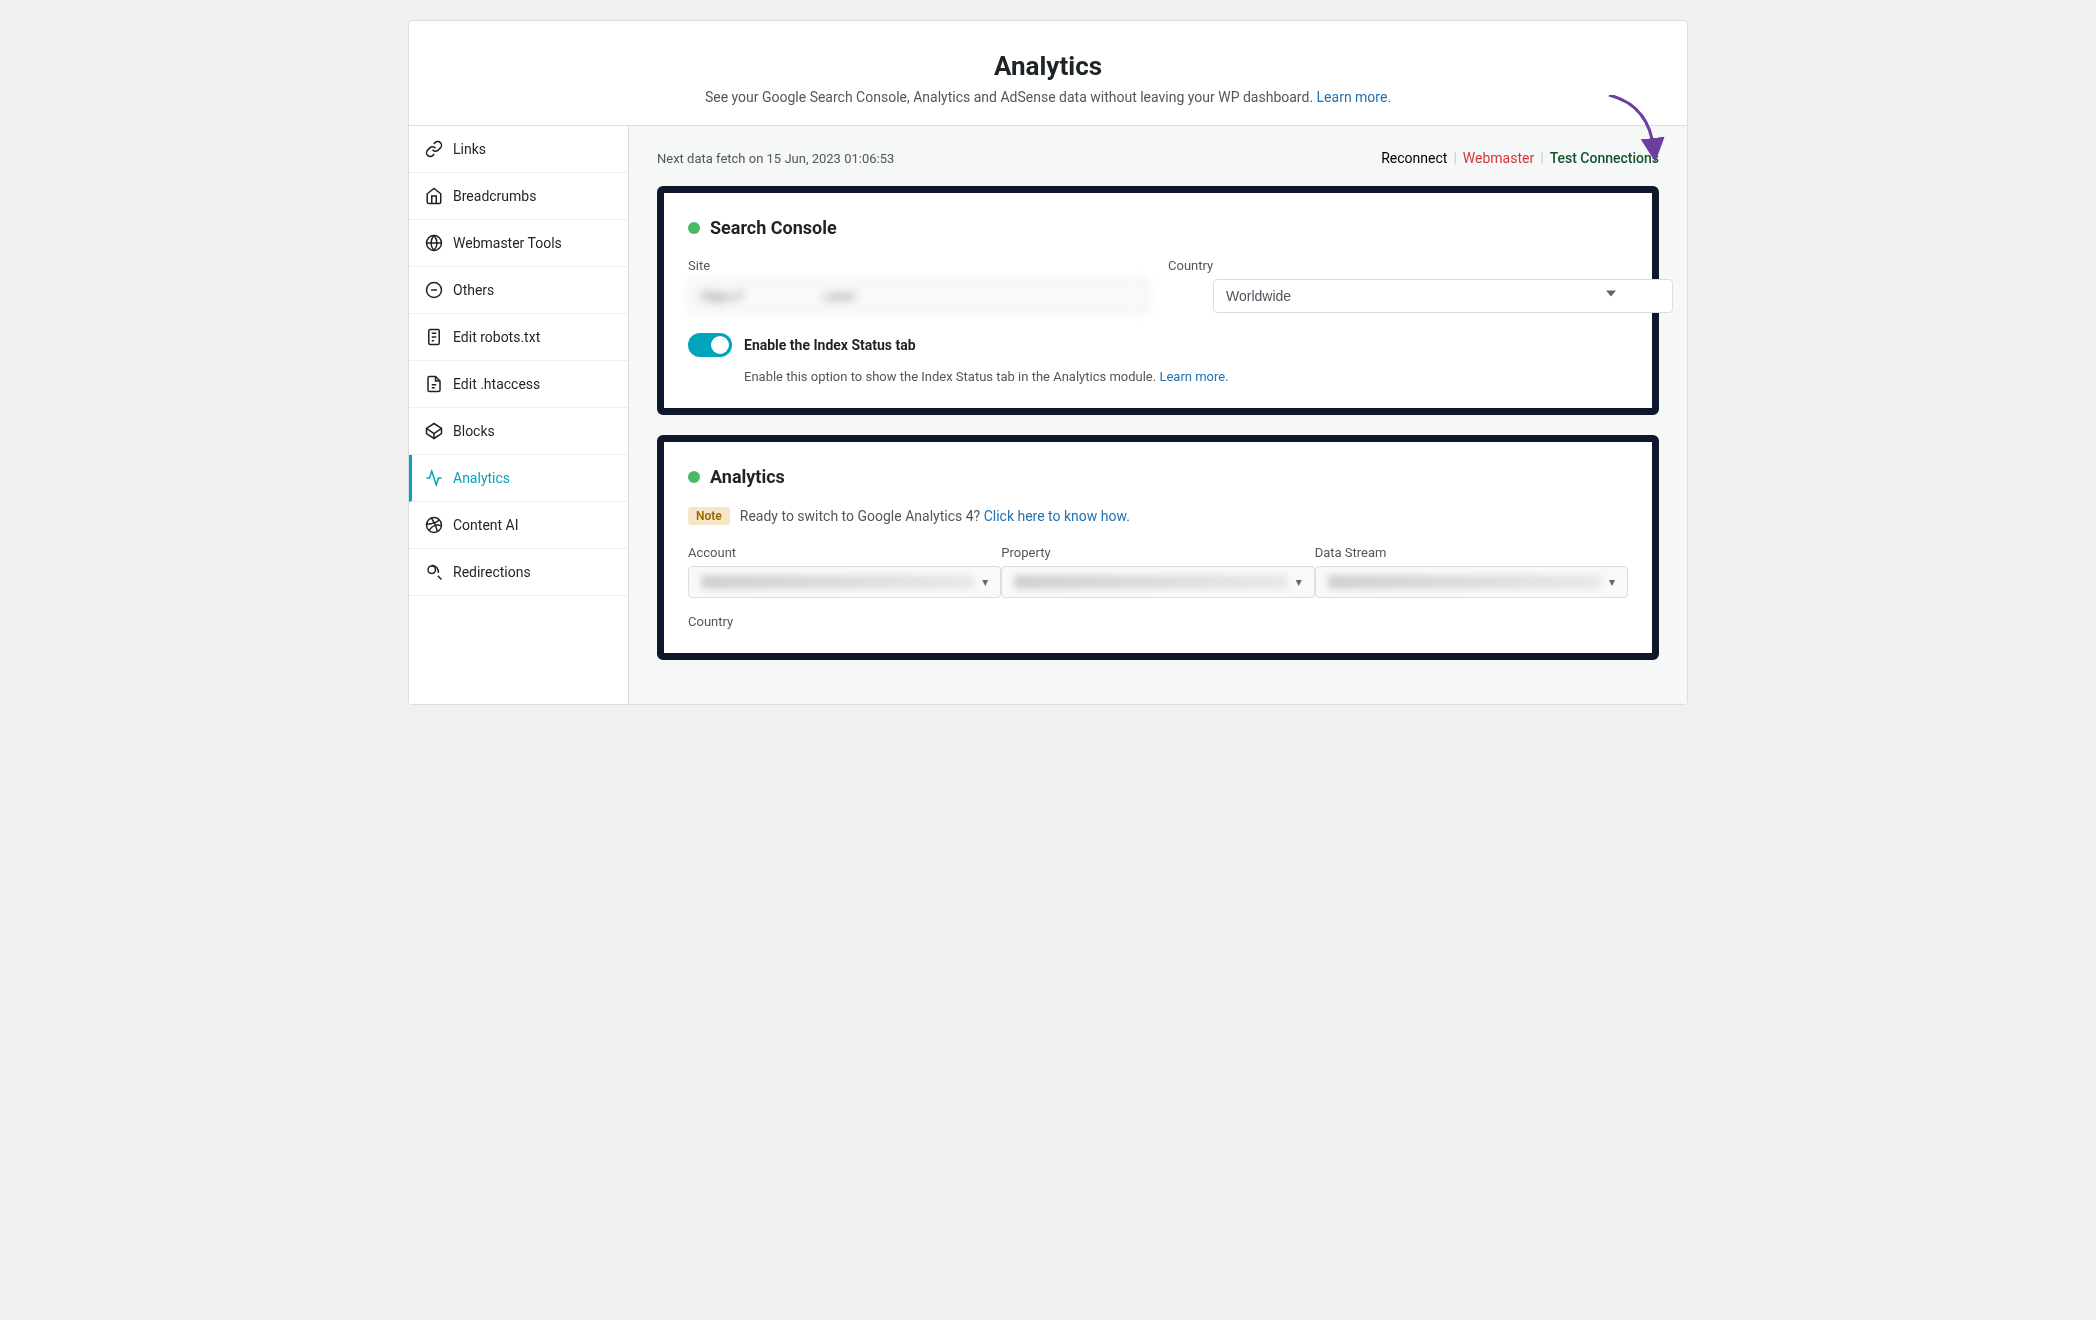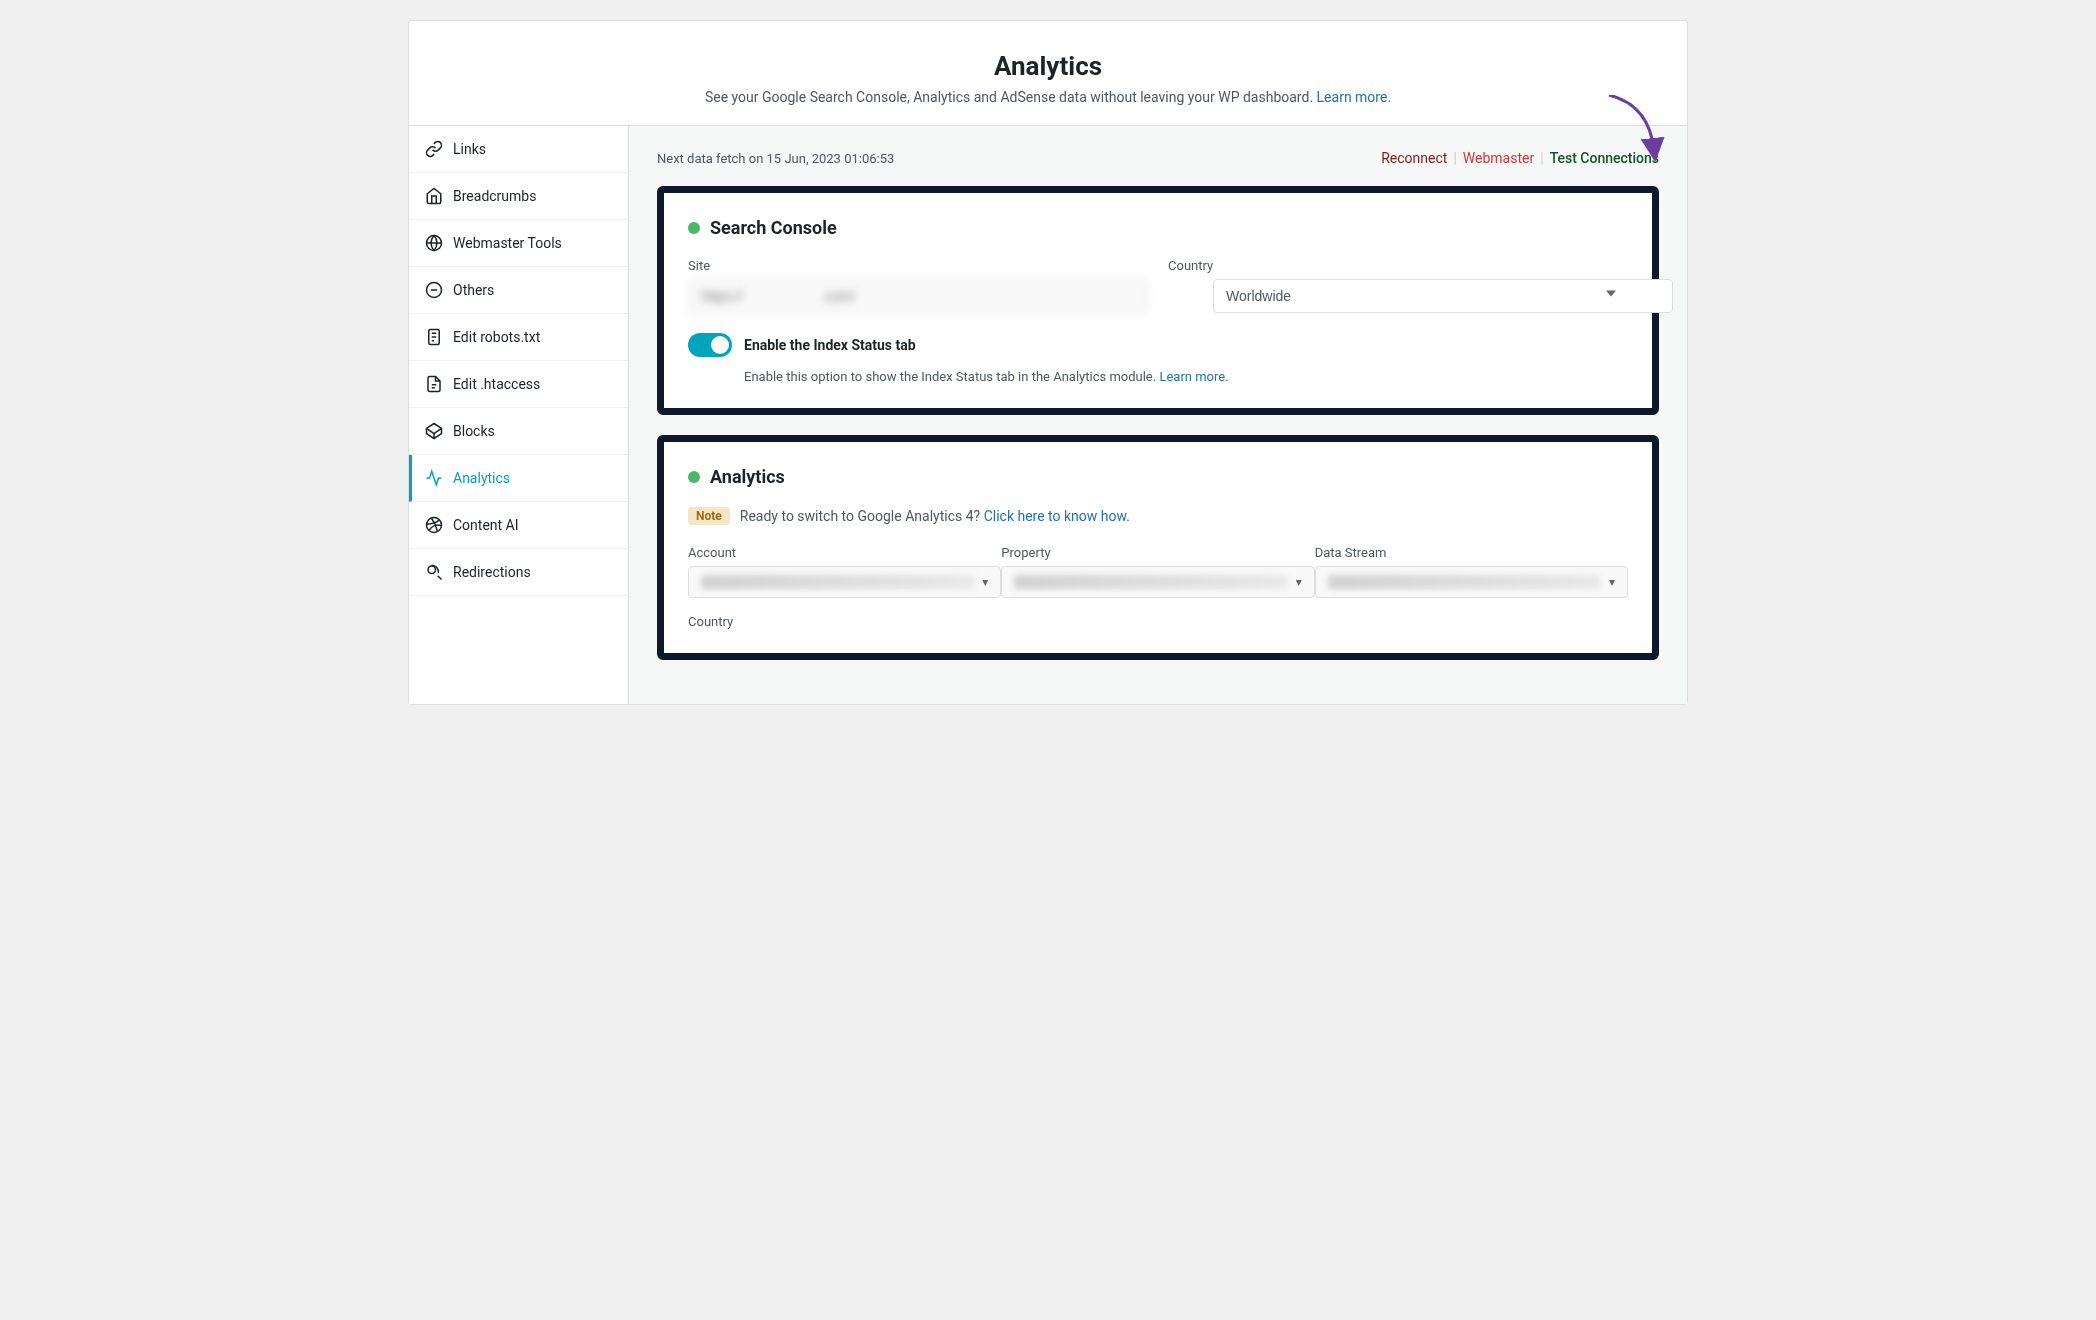--- a/index.html
+++ b/index.html
@@ -102,21 +102,21 @@
     }
     .action-links {
       display: flex;
       align-items: center;
       gap: 6px;
       font-size: 14px;
     }
     .action-links .separator {
       color: #ccc;
     }
-    .action-link-reconnect { color: #7f1d1d; text-decoration: none; cursor: pointer; margin-left: 41px; }
+    .action-link-reconnect { color: #000000; text-decoration: none; cursor: pointer; margin-left: 41px; }
     .action-link-disconnect { color: #d63638; text-decoration: none; cursor: pointer; }
     .action-link-test { color: #14532d; text-decoration: none; cursor: pointer; font-weight: 500; }
 
     
     .arrow-annotation {
       position: relative;
     }
     .arrow-svg {
       position: absolute;
       top: -55px;

